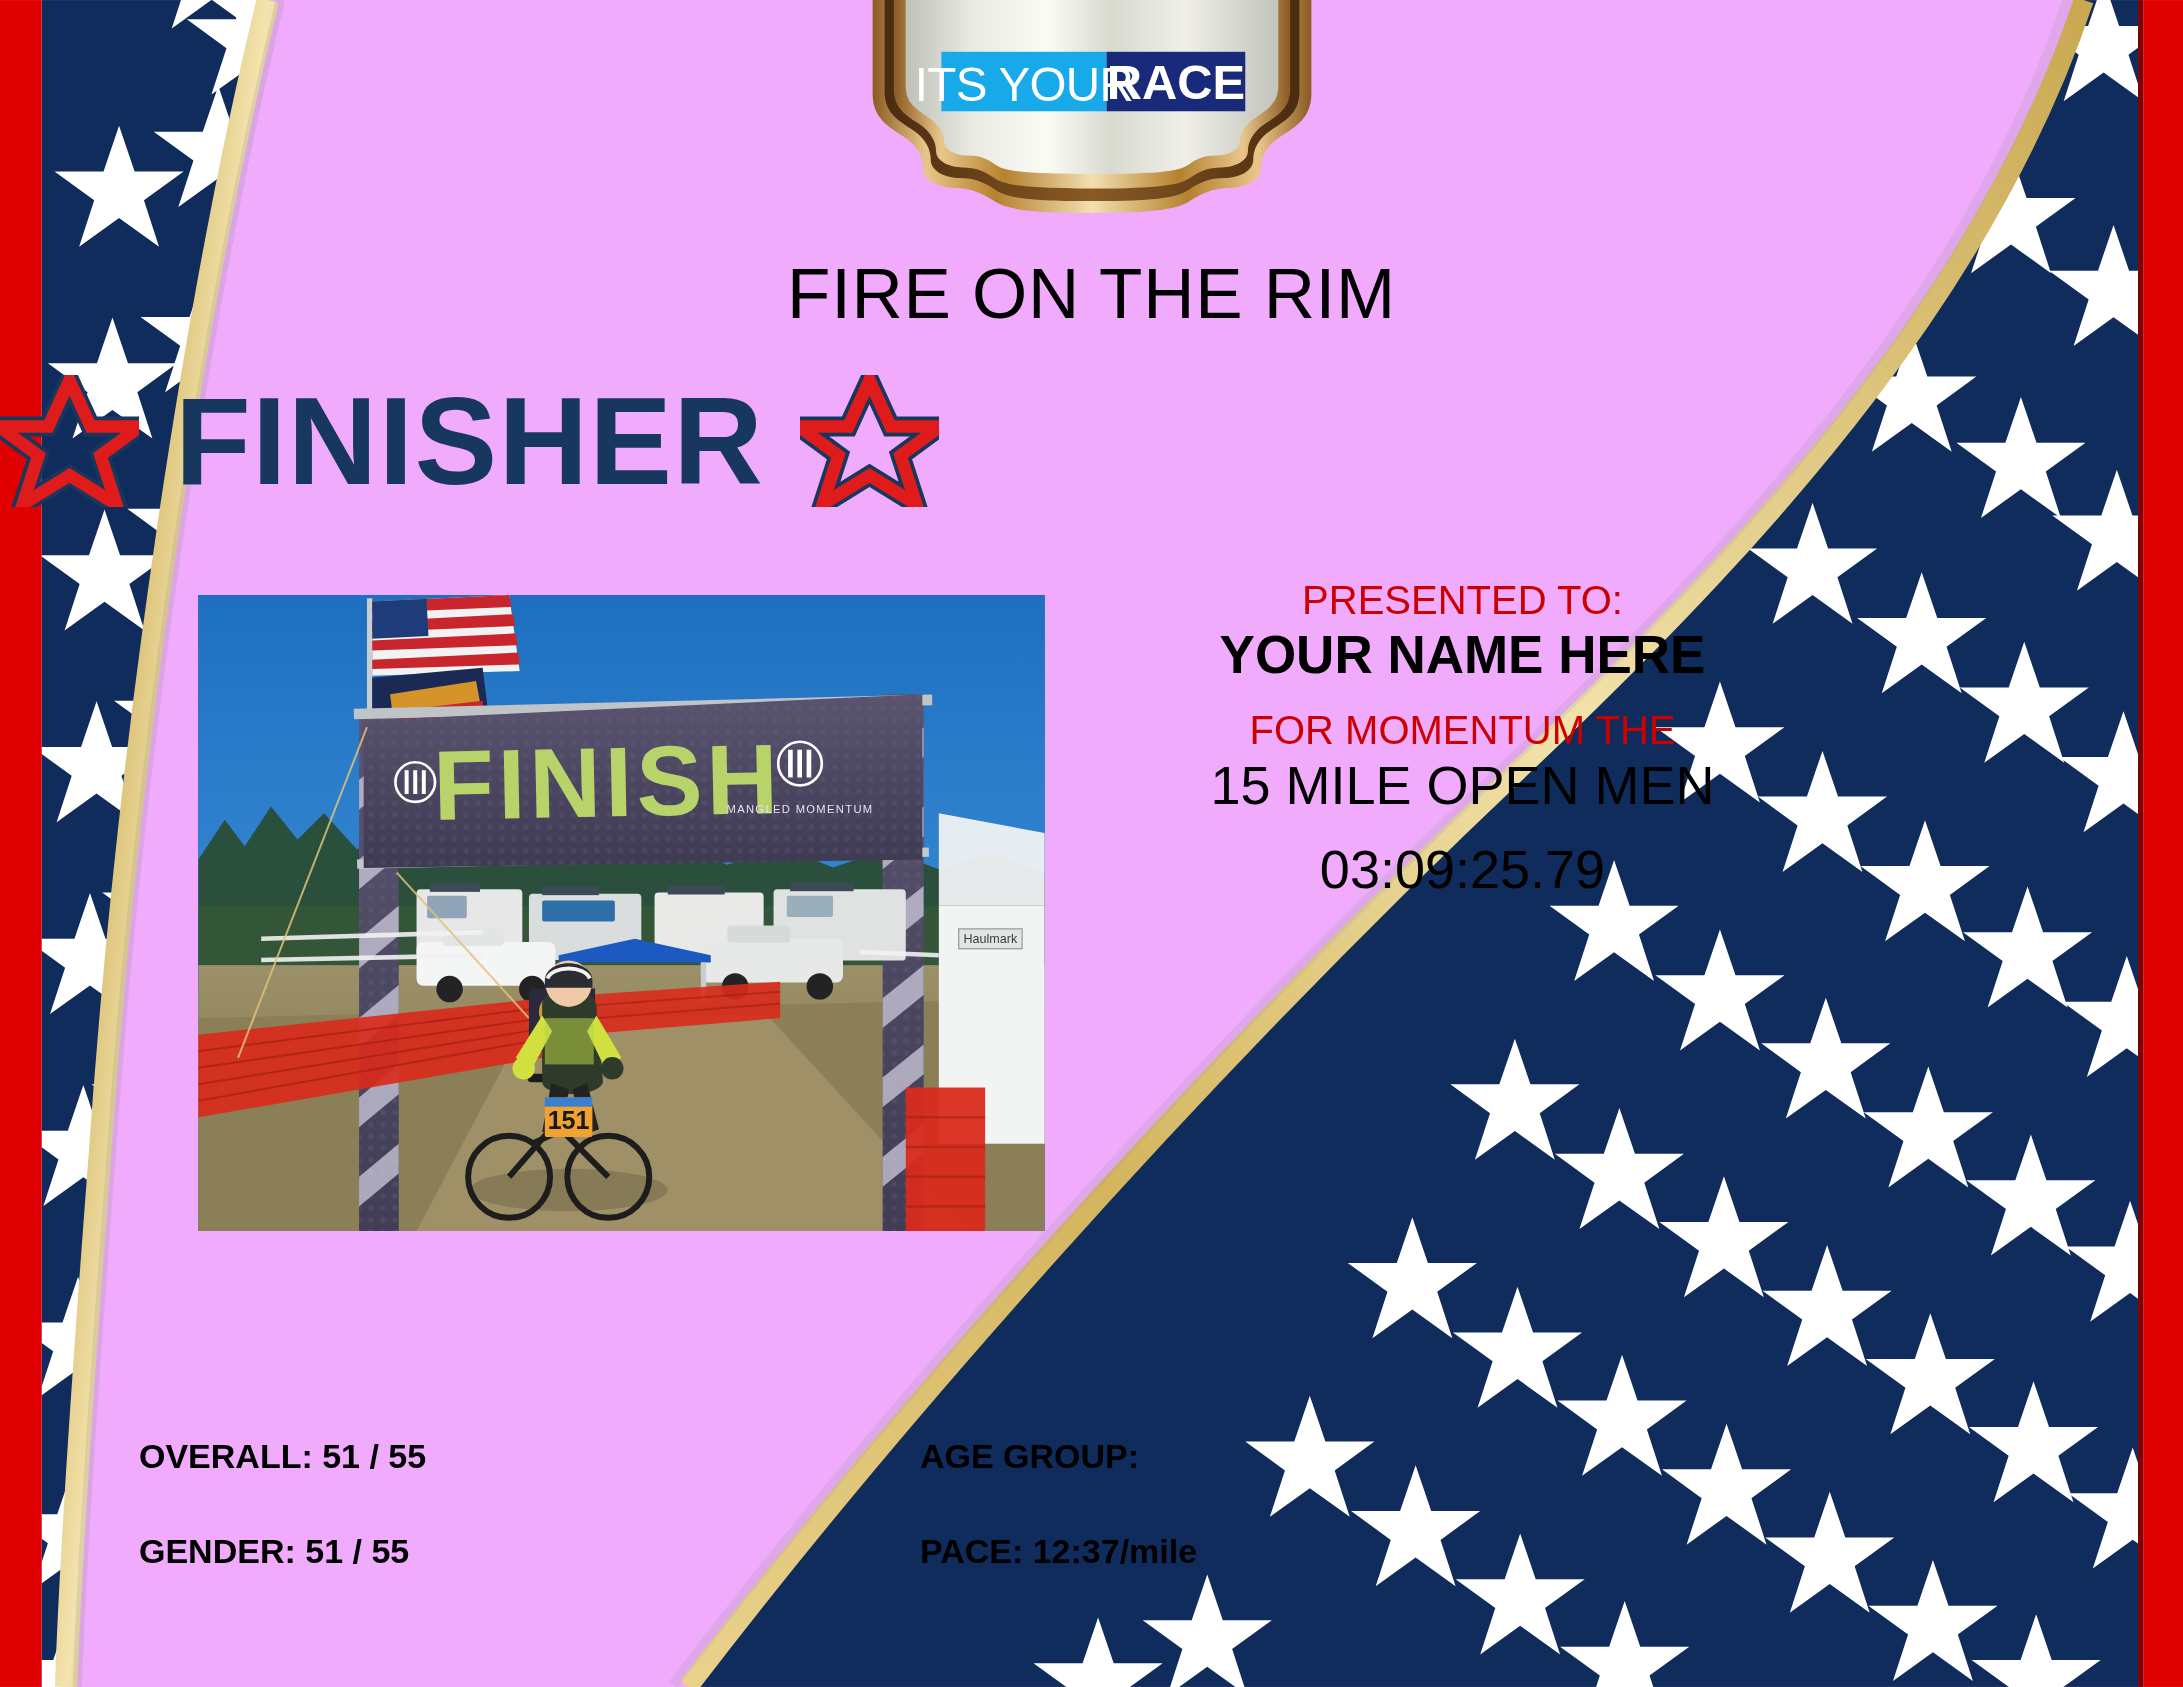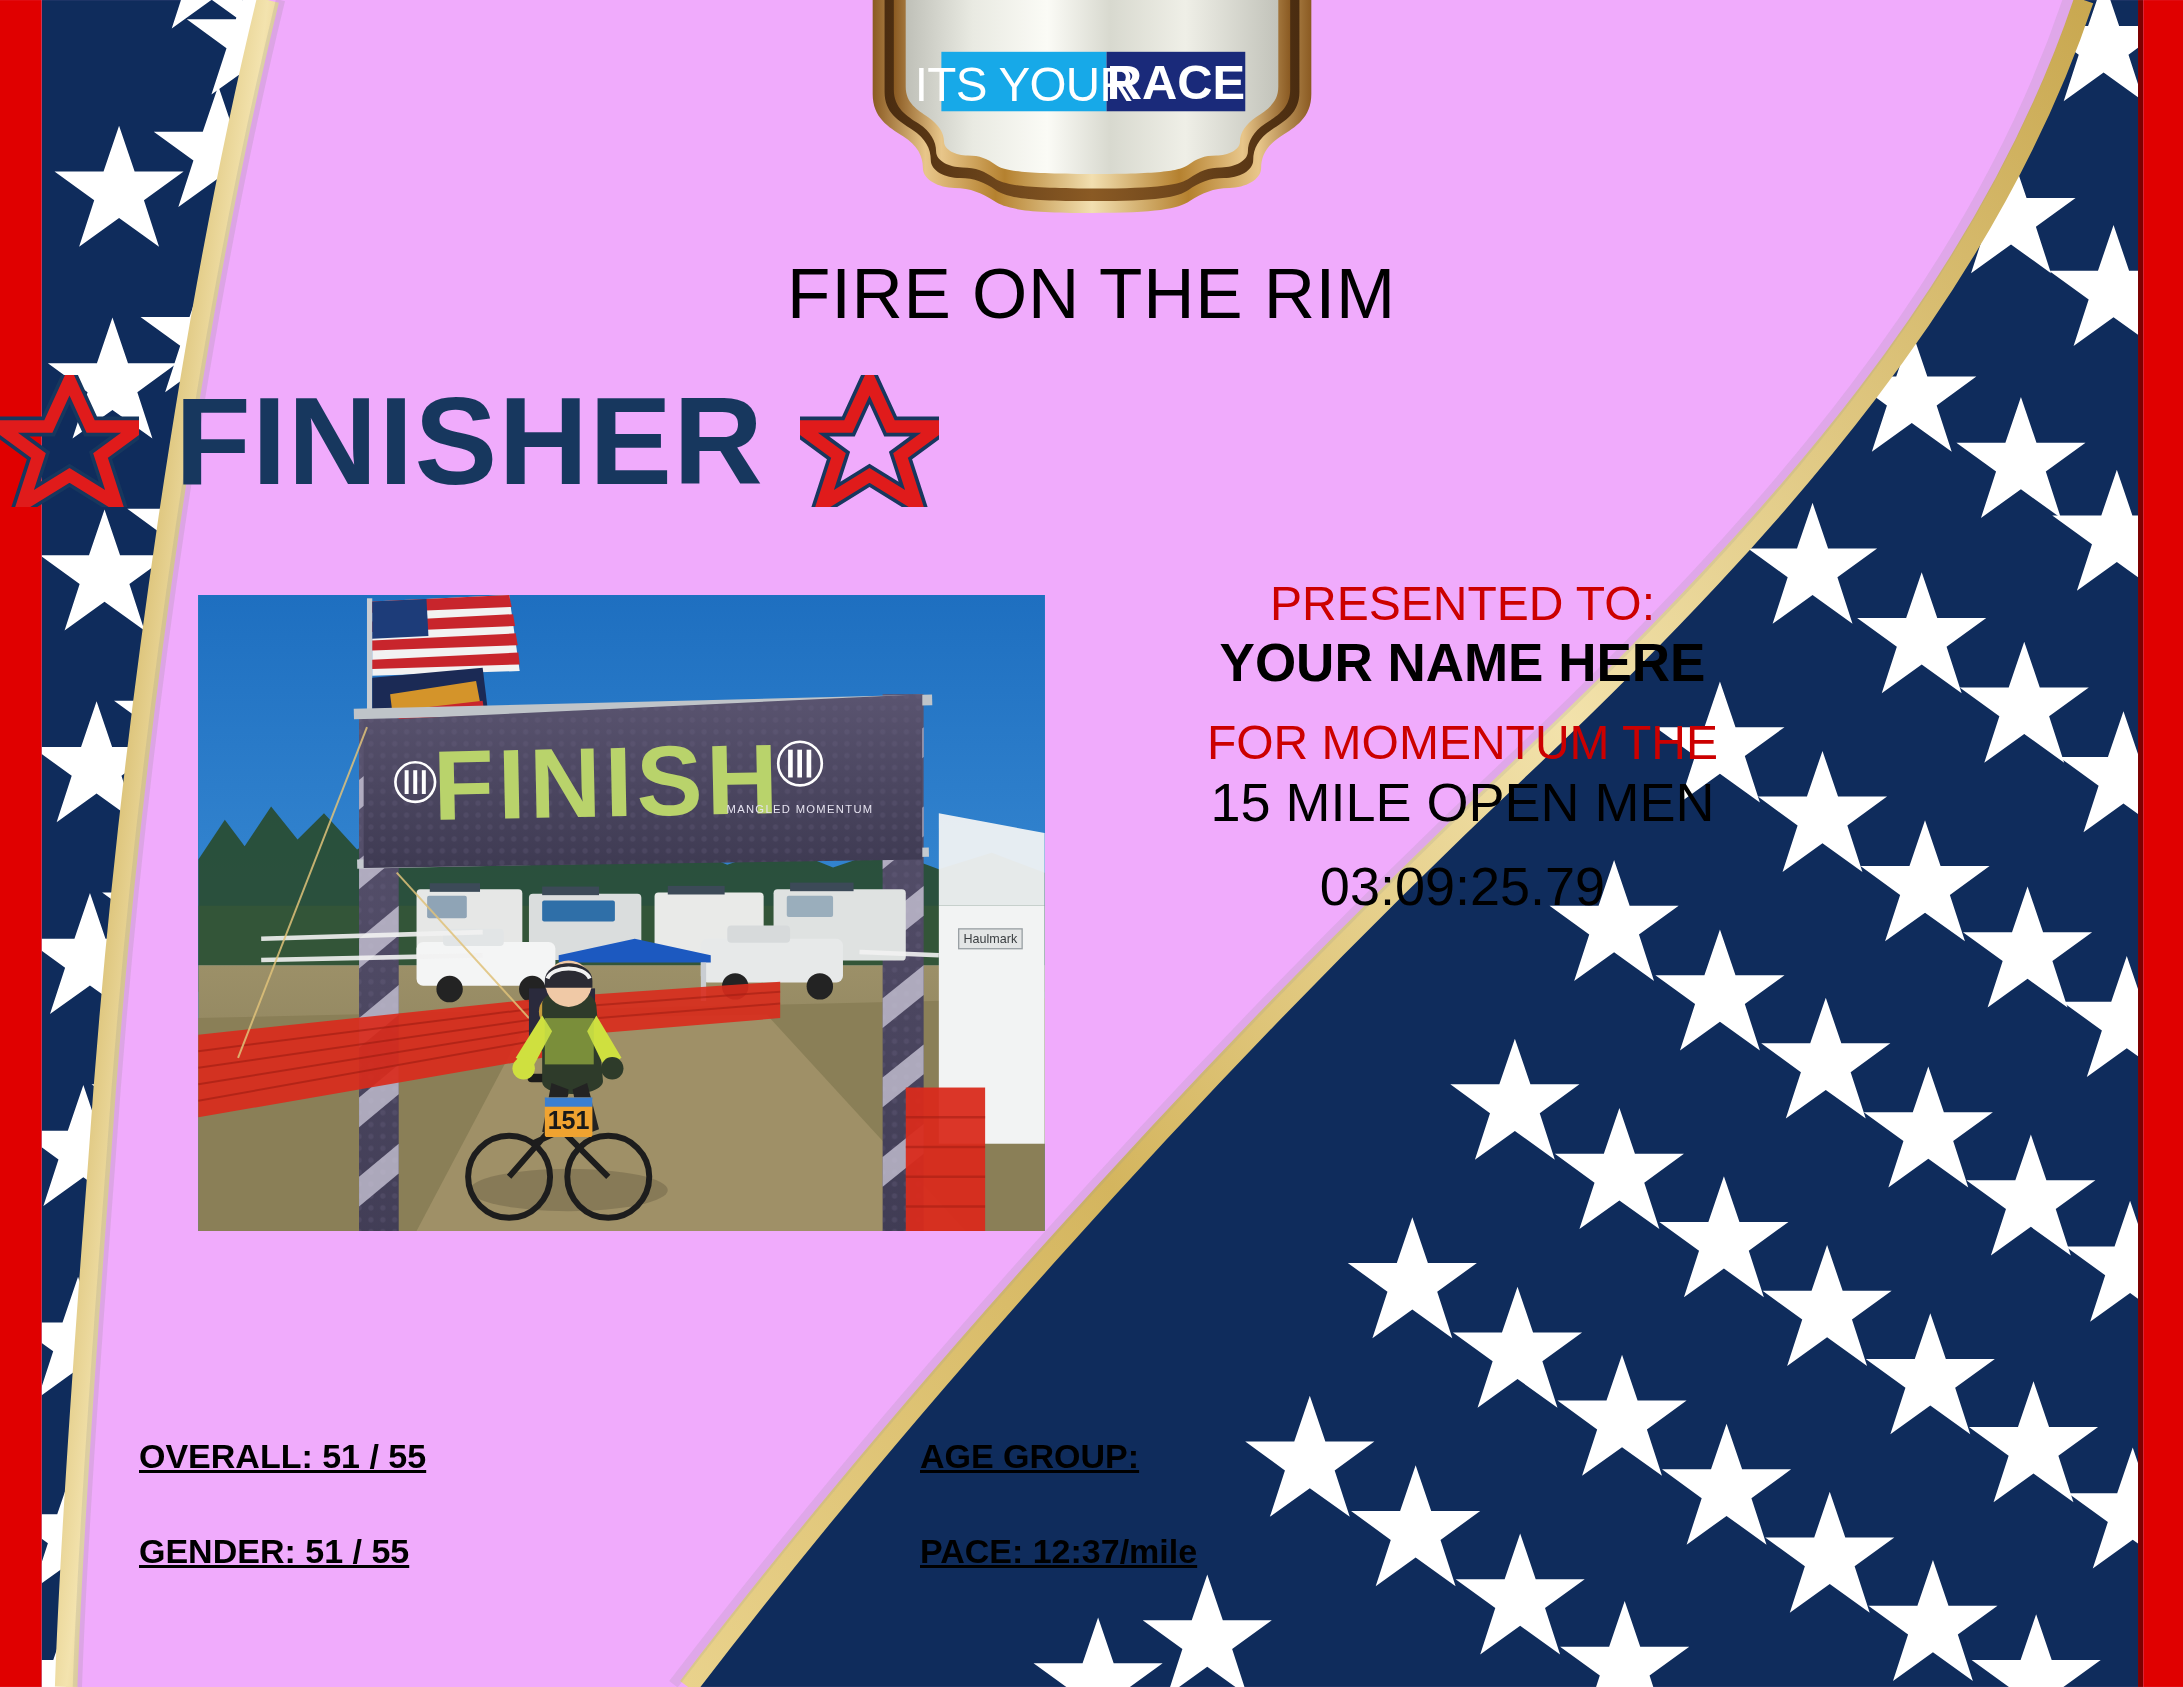--- a/index.html
+++ b/index.html
@@ -27,32 +27,32 @@
   .star-deco{width:139px;height:132px;flex:0 0 auto;}
   .star-deco svg{display:block;width:100%;height:100%;}
 
   
   .photo{position:absolute;left:198px;top:595px;width:847px;height:636px;
       overflow:hidden;background:#2f7ec4;}
   .photo svg{display:block;width:100%;height:100%;}
 
   
   .award{position:absolute;left:1072px;top:579px;width:781px;text-align:center;}
-  .award .lbl{color:#CC0000;font-size:48px;line-height:1.06;font-weight:400;
+  .award .lbl{color:#CC0000;font-size:40px;line-height:1.06;font-weight:400;
       margin:0 0 5.3px 0;white-space:nowrap;}
   .award .val{color:#000;font-size:54px;line-height:1.06;font-weight:400;
       margin:0 0 26.5px 0;white-space:nowrap;}
   .award .val.bold{font-weight:700;font-size:53px;}
   .award .val.last{margin-bottom:0;}
 
   
   .stats{position:absolute;left:139px;top:1439px;width:1257px;}
   .stats-row{display:flex;margin-bottom:61px;}
   .stats-row:last-child{margin-bottom:0;}
-  .stat{font-size:34px;font-weight:700;color:#000;line-height:1;white-space:nowrap;text-decoration:underline;}
+  .stat{font-size:34px;font-weight:700;color:#000;line-height:1;white-space:nowrap;}
   .stat.col1{width:781px;}
   .stat.col2{width:463px;}
 </style>
 </head>
 <body>
 
 <div class="cert">
 
   <div class="deco">
     <svg viewBox="0 0 3300 2550" xmlns="http://www.w3.org/2000/svg">

